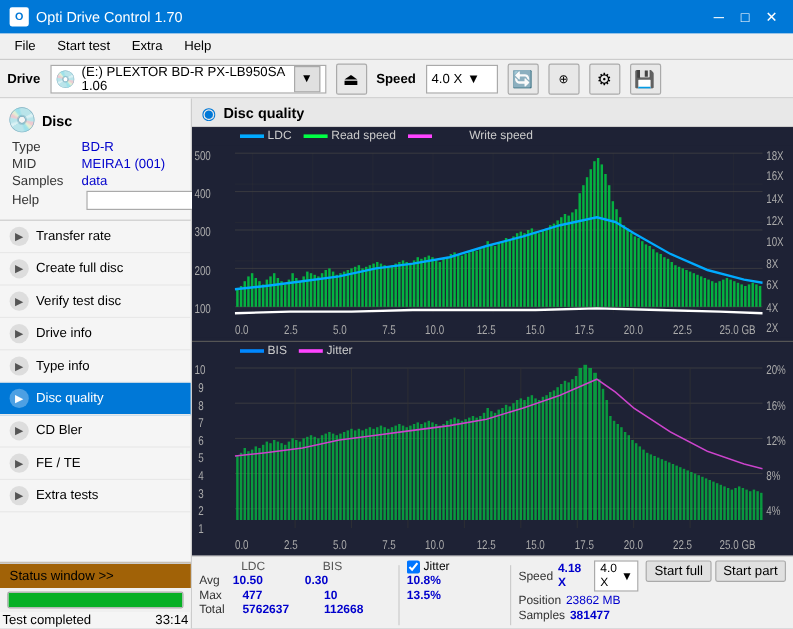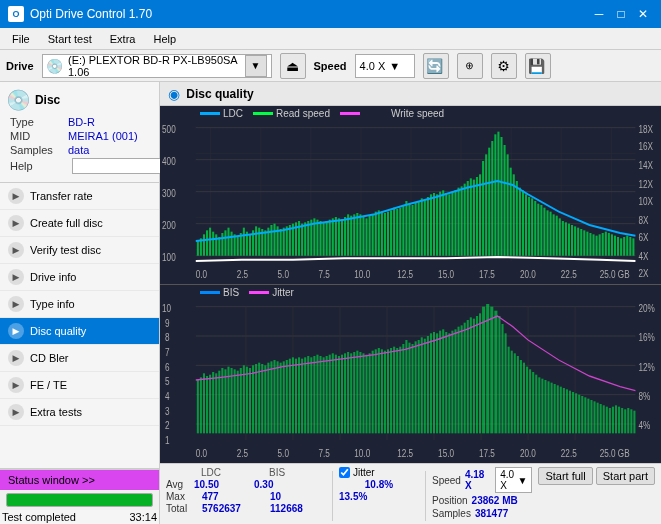--- a/index.html
+++ b/index.html
@@ -47,21 +47,21 @@
     
     .nav-items { flex: 1; overflow: hidden; }
     .nav-item { display: flex; align-items: center; gap: 6px; padding: 5px 8px; cursor: pointer; font-size: 11px; border-bottom: 1px solid #e8e8e8; }
     .nav-item.active { background: #0078d7; color: white; }
     .nav-item .nav-icon { width: 16px; height: 16px; border-radius: 50%; display: flex; align-items: center; justify-content: center; font-size: 9px; flex-shrink: 0; }
     .nav-item:not(.active) .nav-icon { background: #ddd; color: #555; }
     .nav-item.active .nav-icon { background: rgba(255,255,255,0.3); color: white; }
 
     
     .status-bar { border-top: 1px solid #ccc; }
-    .status-window-btn { display: flex; align-items: center; padding: 4px 8px; cursor: pointer; background: #d946ef; font-size: 11px; border-top: 1px solid #ccc; }
+    .status-window-btn { display: flex; align-items: center; padding: 4px 8px; cursor: pointer; background: #a16207; font-size: 11px; border-top: 1px solid #ccc; }
     .progress-area { padding: 3px 6px; background: #f0f0f0; }
     .progress-bar-outer { background: #e0e0e0; border: 1px solid #aaa; height: 14px; border-radius: 2px; overflow: hidden; }
     .progress-bar-inner { background: #06b025; height: 100%; }
     .status-bottom { display: flex; justify-content: space-between; align-items: center; padding: 1px 2px; font-size: 11px; }
 
     
     .content { flex: 1; display: flex; flex-direction: column; overflow: hidden; }
     .content-header { background: #e8e8e8; display: flex; align-items: center; padding: 3px 8px; border-bottom: 1px solid #ccc; height: 24px; gap: 6px; }
     .content-title { font-weight: bold; font-size: 12px; }
     .charts-area { flex: 1; background: #1a1a2e; display: flex; flex-direction: column; overflow: hidden; }
@@ -650,42 +650,42 @@
           </div>
         </div>
 
         <div style="border-left:1px solid #ccc; height:50px; margin-top:4px;"></div>
 
         <div style="display:flex; flex-direction:column; gap:1px; min-width:80px;">
           <div style="display:flex; align-items:center; gap:3px; font-size:10px;">
             <input type="checkbox" checked="" style="width: 11px; height: 11px;">
             <span>Jitter</span>
           </div>
-          <div style="display:flex; align-items:center; font-size:10px;justify-content:center;">
+          <div style="display:flex; align-items:center; font-size:10px;">
             <span style="color:#0000cc; font-weight:bold;">10.8%</span>
           </div>
           <div style="display:flex; align-items:center; font-size:10px;">
             <span style="color:#0000cc; font-weight:bold;">13.5%</span>
           </div>
         </div>
 
         <div style="border-left:1px solid #ccc; height:50px; margin-top:4px;"></div>
 
         <div style="display:flex; flex-direction:column; gap:2px; flex:1;">
           <div style="display:flex; align-items:center; gap:4px; font-size:10px;">
             <span style="color:#333;">Speed</span>
             <span style="color:#0000cc; font-weight:bold;">4.18 X</span>
             <div style="background:white; border:1px solid #aaa; padding:1px 4px; font-size:10px; display:flex; align-items:center; gap:2px; margin-left:4px;">
               <span>4.0 X</span>
               <span>▼</span>
             </div>
           </div>
           <div style="display:flex; align-items:center; gap:4px; font-size:10px;">
             <span style="color:#333;">Position</span>
-            <span style="color:#0000cc; font-weight:bold;">23862 MB</span>
+            <span style="color:#0000cc; font-weight:normal;">23862 MB</span>
           </div>
           <div style="display:flex; align-items:center; gap:4px; font-size:10px;">
             <span style="color:#333;">Samples</span>
             <span style="color:#0000cc; font-weight:bold;">381477</span>
           </div>
         </div>
 
         <div style="display:flex; flex-direction:row; gap:3px;">
           <button class="start-btn">Start full</button>
           <button class="start-btn">Start part</button>

